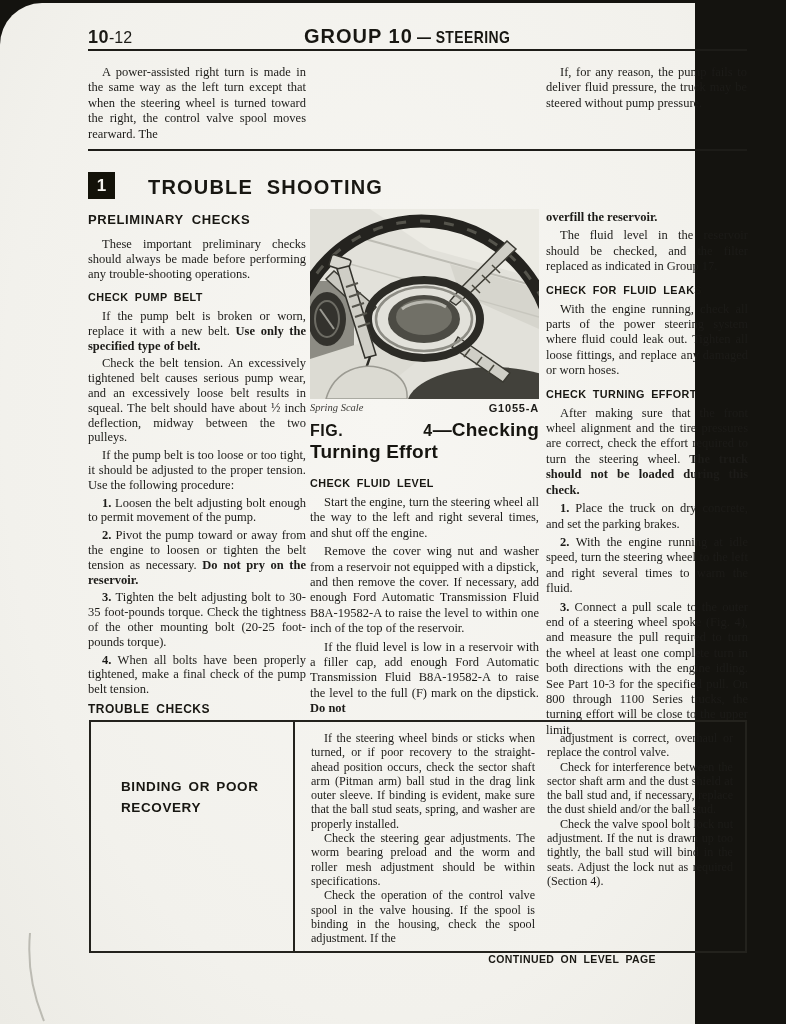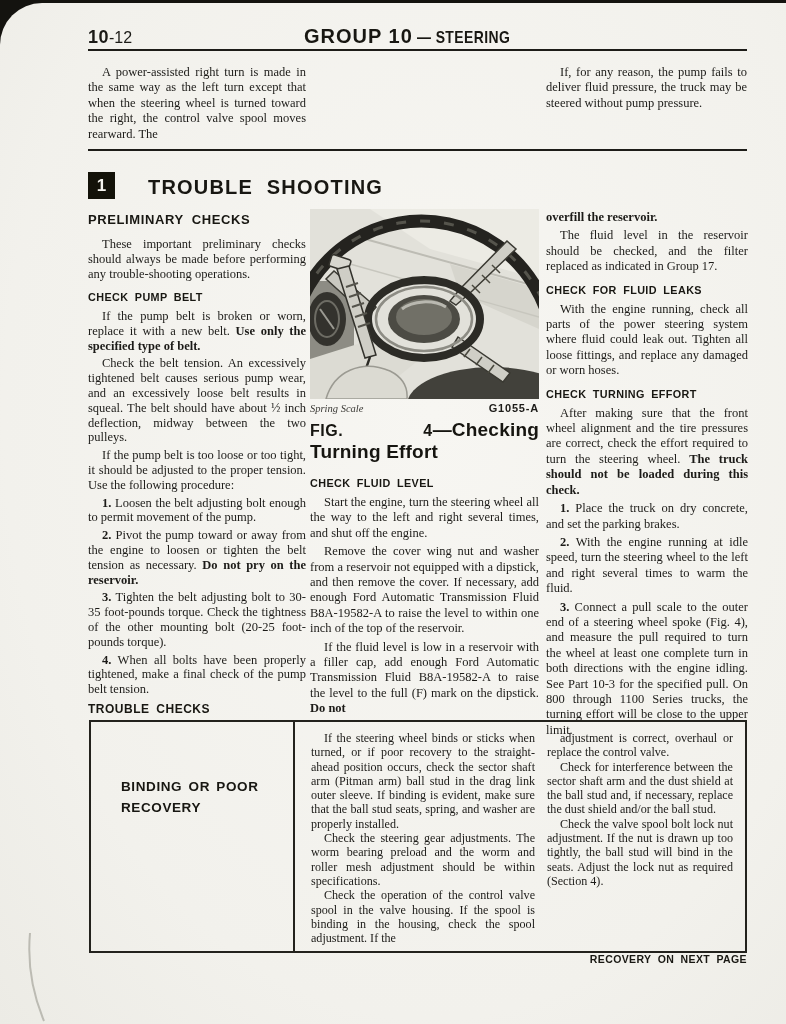--- a/index.html
+++ b/index.html
@@ -1,18 +1,18 @@
 <!DOCTYPE html>
 <html><head>
 <meta charset="utf-8">
 <style>
   html,body{margin:0;padding:0;}
   body{width:786px;height:1024px;background:#14130f;position:relative;overflow:hidden;
        font-family:"Liberation Serif","DejaVu Serif",serif;color:#1c1b18;}
-  .page{position:absolute;top:3px;left:0;width:786px;height:1021px;background:#f5f4ef;
+  .page{position:absolute;top:3px;left:0;width:695px;height:1021px;background:#f5f4ef;
         border-radius:42px 0 0 0;
         background-image:radial-gradient(ellipse at 55% 40%, #f7f6f2 0%, #f2f1ec 70%, #ecebe5 100%);}
   .abs{position:absolute;}
   
   .folio{top:24px;left:88px;font-family:"Liberation Sans",sans-serif;font-size:16px;color:#1b1a16;}
   .folio b{font-size:18px;letter-spacing:.5px;}
   .htitle{top:22px;left:88px;width:659px;text-align:center;font-family:Liberation Sans, sans-serif;
           font-weight:bold;color:#181712;}
   .htitle .g{font-size:20px;letter-spacing:1px;}
   .htitle .s{font-size:17px;display:inline-block;transform:scaleX(.82);transform-origin:left;letter-spacing:.5px;}
@@ -27,21 +27,21 @@
           font-family:"Liberation Sans",sans-serif;font-weight:bold;font-size:17px;}
   .sectitle{font-family:"Liberation Sans",sans-serif;font-weight:bold;font-size:20px;letter-spacing:1.2px;
             word-spacing:7px;color:#181712;}
   
   .h-big{font-family:"Liberation Sans",sans-serif;font-weight:bold;font-size:13px;letter-spacing:.6px;
          word-spacing:4px;margin:2px 0 10px 0;color:#181712;}
   .h-sm{font-family:"Liberation Sans",sans-serif;font-weight:bold;font-size:10.8px;letter-spacing:.4px;
         word-spacing:3px;margin:9px 0 6px 0;color:#181712;}
   .item .num{font-weight:bold;}
   
-  .figlabels{display:flex;justify-content:space-between;margin-top:3px;align-items:center;}
+  .figlabels{display:flex;justify-content:space-between;margin-top:3px;align-items:flex-start;}
   .figlabels .lab{font-style:italic;font-size:10.5px;color:#3a3935;}
   .figlabels .code{font-family:"Liberation Sans",sans-serif;font-weight:bold;font-size:11px;letter-spacing:.8px;}
   .figcap{margin-top:5px;font-family:"Liberation Sans",sans-serif;font-weight:bold;color:#161510;}
   .figcap .no{font-size:16px;letter-spacing:.5px;}
   .figcap .t{font-size:19px;letter-spacing:.2px;}
   
   .tc-head{font-family:"Liberation Sans",sans-serif;font-weight:bold;font-size:12px;letter-spacing:.5px;
            word-spacing:3px;color:#181712;}
   .ttable{border:2px solid #23221d;background:transparent;}
   .tlabelcell{position:absolute;left:0;top:0;bottom:0;width:202px;border-right:2px solid #23221d;}
@@ -177,18 +177,18 @@
       <p class="p">Check the steering gear adjustments. The worm bearing preload and the worm and roller mesh adjustment should be within specifications.</p>
       <p class="p">Check the operation of the control valve spool in the valve housing. If the spool is binding in the housing, check the spool adjustment. If the</p>
     </div>
     <div class="tcol" style="left:456px;width:186px;">
       <p class="p">adjustment is correct, overhaul or replace the control valve.</p>
       <p class="p">Check for interference between the sector shaft arm and the dust shield at the ball stud and, if necessary, replace the dust shield and/or the ball stud.</p>
       <p class="p">Check the valve spool bolt lock nut adjustment. If the nut is drawn up too tightly, the ball stud will bind in the seats. Adjust the lock nut as required (Section 4).</p>
     </div>
   </div>
 
-  <div class="abs footer" style="top:950px;right:39px;">RECOVERY ON NEXT PAGE</div>
+  <div class="abs footer" style="top:950px;right:39px;">CONTINUED ON LEVEL PAGE</div>
 
   <svg class="abs" style="left:0;top:930px;" width="70" height="91" viewBox="0 0 70 91">
     <path d="M30,0 Q26,45 44,88" fill="none" stroke="#bcbbb3" stroke-width="2"></path>
   </svg>
 </div>
 
 </body></html>

